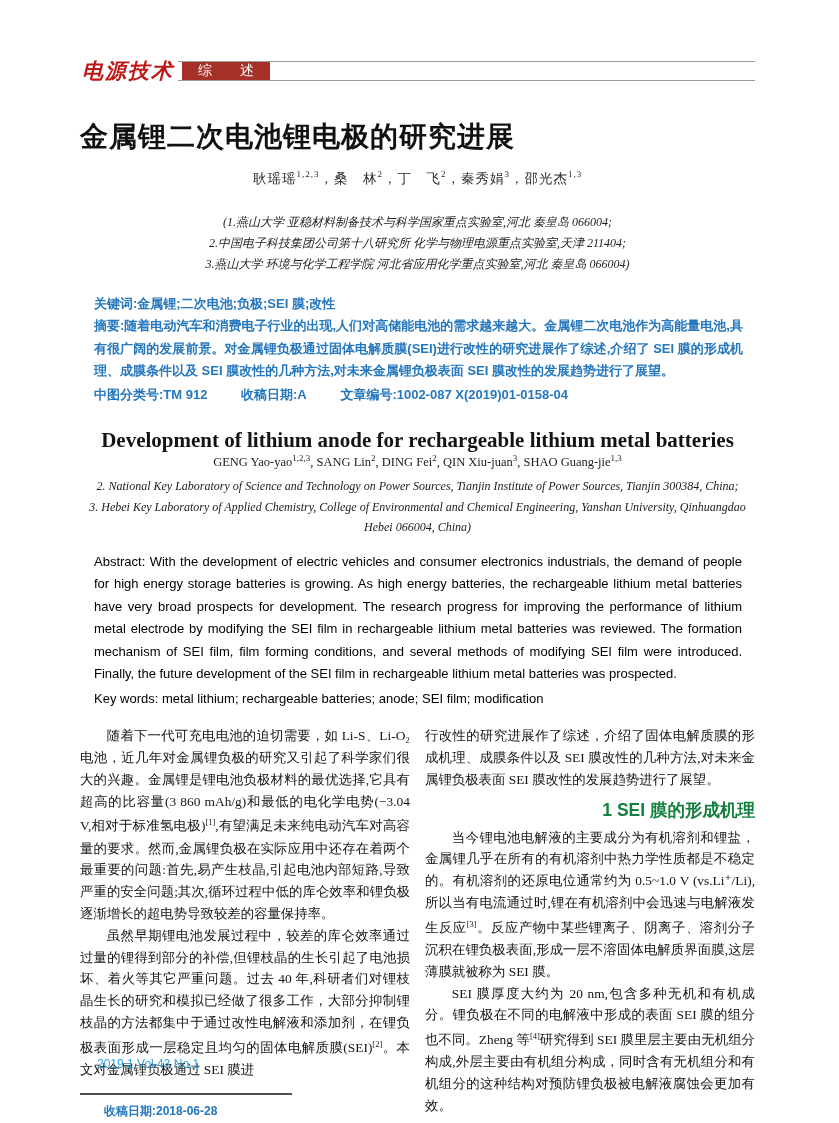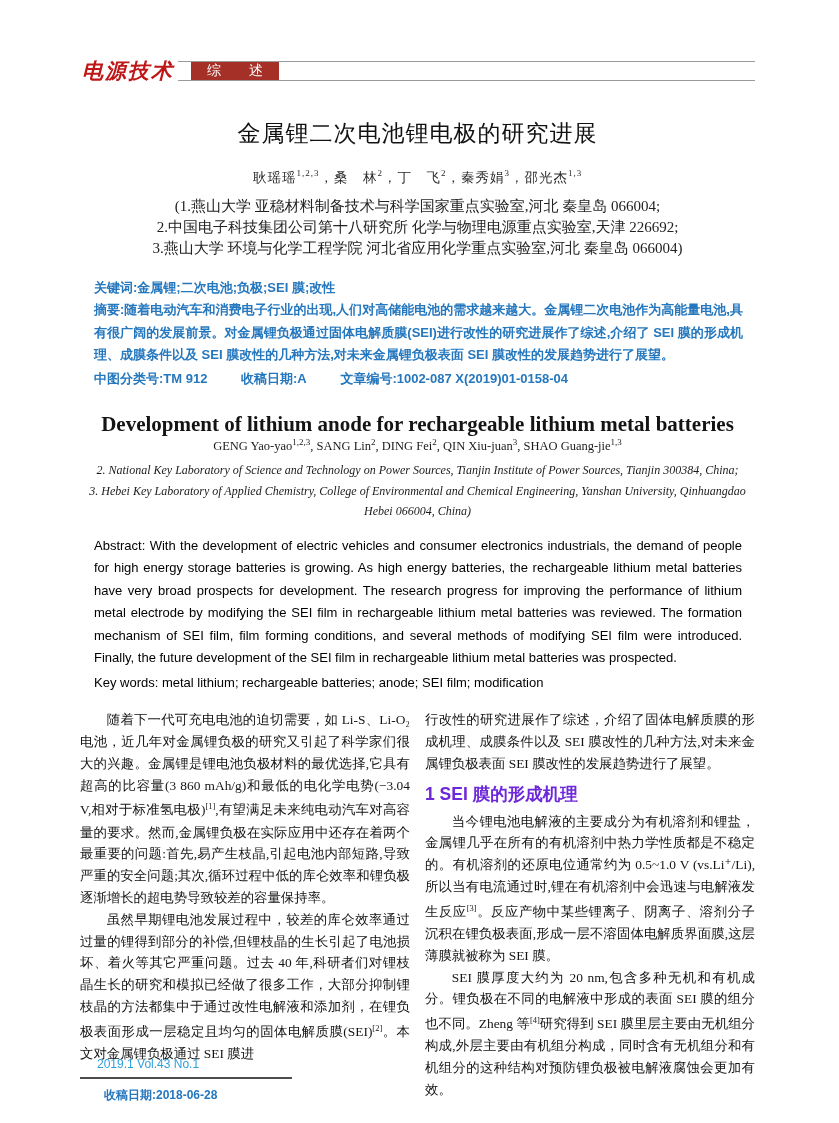--- a/index.html
+++ b/index.html
@@ -17,33 +17,33 @@
     border-top:1px solid #9b9b9b; border-bottom:1px solid #9b9b9b;
     display:flex; align-items:stretch; position:relative;
   }
   .jlogo {
     position:relative; top:-5px; height:28px; background:#fff;
     padding:0 4px 0 2px; display:flex; align-items:center;
     font-family:"DejaVu Serif",serif; font-weight:bold; font-style:italic;
     font-size:21px; letter-spacing:2px; color:#bf1616;
   }
   .jbadge {
-    margin-left:13px; background:#a43028; color:#fff;
+    margin-left:4px; background:#a43028; color:#fff;
     font-family:"Liberation Sans","DejaVu Sans",sans-serif;
     font-size:14px; padding:0 16px; display:flex; align-items:center;
   }
 
   
   .title-zh {
-    margin-top:37px; text-align:center; font-family:"DejaVu Sans",sans-serif;
-    font-weight:normal; font-size:23px; letter-spacing:1px; color:#111;
+    margin-top:37px; font-family:"DejaVu Sans",sans-serif;
+    font-weight:bold; font-size:28px; letter-spacing:1px; color:#111;
   }
-  .authors-zh { margin-top:19px; text-align:center; font-size:13.5px; color:#2a2a2a; letter-spacing:1px; }
+  .authors-zh { margin-top:13px; text-align:center; font-size:13.5px; color:#2a2a2a; letter-spacing:1px; }
   .authors-zh sup, .authors-en sup { font-size:9px; }
-  .affils-zh { margin-top:9px; text-align:center; font-size:15px; line-height:21px; color:#222; }
+  .affils-zh { margin-top:24px; text-align:center; font-size:12px; line-height:21px; color:#222;font-style:italic; }
 
   .abstract-zh {
     margin:18px 12px 0 14px; color:#2577be;
     font-family:"Liberation Sans","DejaVu Sans",sans-serif; font-weight:bold;
     font-size:13px; line-height:22.5px; text-align:justify;
   }
   .meta-line { margin-top:1px; }
   .meta-line span { display:inline-block; margin-right:30px; }
   .meta-line span:last-child { margin-right:15px; }
 
@@ -61,21 +61,21 @@
 
   
   .body-cols { display:flex; gap:15px; margin-top:15px; }
   .col { width:330px; font-size:13.4px; line-height:21.8px; text-align:justify; color:#141414; }
   .col p { text-indent:2em; }
   .col p.noindent { text-indent:0; }
   .col sup { font-size:8.5px; }
 
   .h-sec {
     font-family:"Liberation Sans","DejaVu Sans",sans-serif; font-weight:bold;
-    color:#6d28d9; font-size:17.5px; line-height:24px; margin:7px 0 5px 0; text-align:left;
+    color:#15803d; font-size:17.5px; line-height:24px; margin:7px 0 5px 0; text-align:right;
   }
 
   
   .fn-sep { width:212px; border-top:2px solid #4d4d4d; margin-top:12px; }
   .footnote {
     margin-top:6px; color:#2577be;
     font-family:"Liberation Sans","DejaVu Sans",sans-serif; font-weight:bold;
     font-size:12px; line-height:20px; text-align:left;
   }
   .footnote p { text-indent:2em; }
@@ -96,21 +96,21 @@
 
     <div class="jheader">
       <span class="jlogo">电源技术</span>
       <span class="jbadge">综　　述</span>
     </div>
 
     <h1 class="title-zh">金属锂二次电池锂电极的研究进展</h1>
     <div class="authors-zh">耿瑶瑶<sup>1,2,3</sup>，桑　林<sup>2</sup>，丁　飞<sup>2</sup>，秦秀娟<sup>3</sup>，邵光杰<sup>1,3</sup></div>
     <div class="affils-zh">
       <div>(1.燕山大学 亚稳材料制备技术与科学国家重点实验室,河北 秦皇岛 066004;</div>
-      <div>2.中国电子科技集团公司第十八研究所 化学与物理电源重点实验室,天津 226692;</div>
+      <div>2.中国电子科技集团公司第十八研究所 化学与物理电源重点实验室,天津 211404;</div>
       <div>3.燕山大学 环境与化学工程学院 河北省应用化学重点实验室,河北 秦皇岛 066004)</div>
     </div>
 
     <div class="abstract-zh">
       <div>关键词:金属锂;二次电池;负极;SEI 膜;改性</div>
       <div>摘要:随着电动汽车和消费电子行业的出现,人们对高储能电池的需求越来越大。金属锂二次电池作为高能量电池,具有很广阔的发展前景。对金属锂负极通过固体电解质膜(SEI)进行改性的研究进展作了综述,介绍了 SEI 膜的形成机理、成膜条件以及 SEI 膜改性的几种方法,对未来金属锂负极表面 SEI 膜改性的发展趋势进行了展望。</div>
       <div class="meta-line">
         <span>中图分类号:TM 912</span>
         <span>收稿日期:A</span>
         <span>文章编号:1002-087 X(2019)01-0158-04</span>

